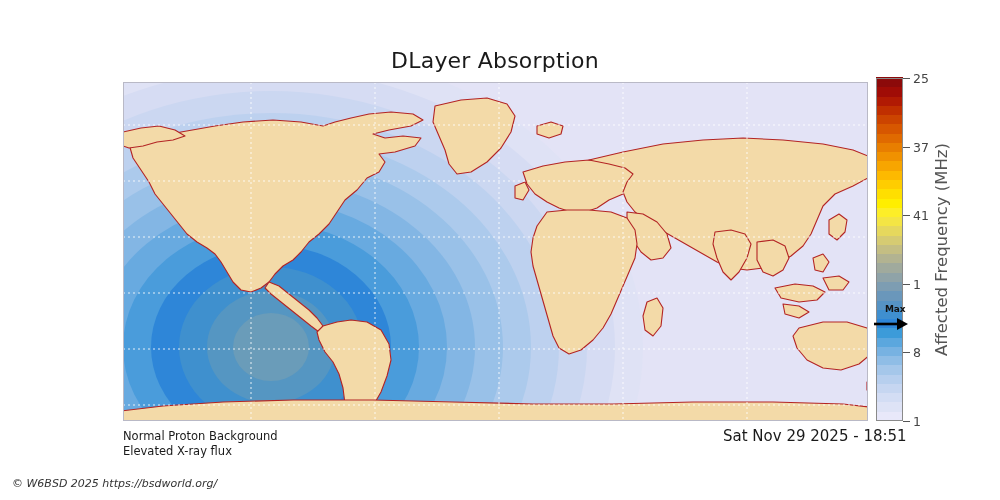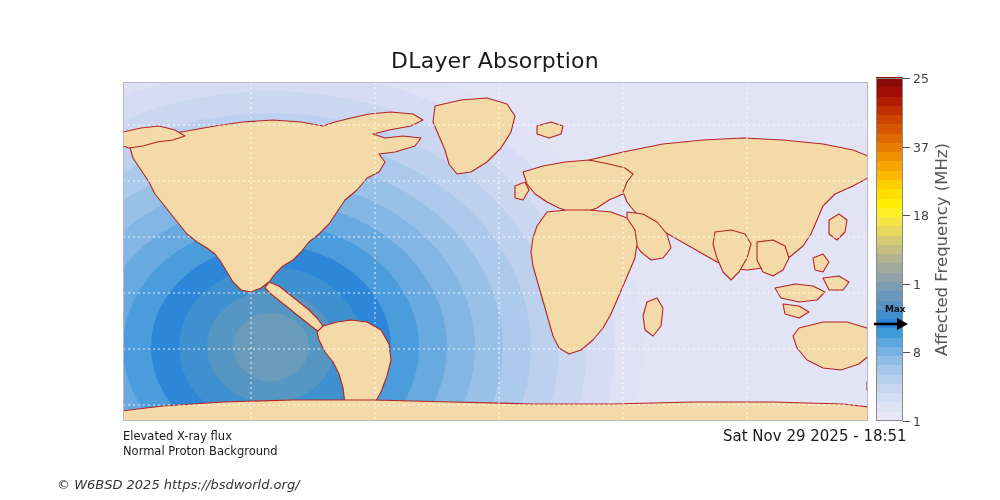--- a/index.html
+++ b/index.html
@@ -162,24 +162,23 @@
     left: 723px;
     top: 429px;
     font-size: 15px;
     color: #1a1a1a;
     line-height: 15px;
   }
   .footer {
     position: absolute;
     left: 12px;
     top: 477px;
-    font-size: 13px;
+    font-size: 11px;
     font-style: italic;
     color: #333;
-    margin-left: 45px;
   }
 </style>
 </head>
 <body>
 
 <div id="page">
 
   <div class="chart-title">DLayer Absorption</div>
 
   <div class="map-panel">
@@ -354,42 +353,42 @@
       </div>
     <div class="cbar-border"></div>
     <div id="cbar-ticks">
         <div class="cbar-tick" style="top: 343px;"></div>
         <div class="cbar-ticklabel" style="top: 343px;">1</div>
         <div class="cbar-tick" style="top: 274.4px;"></div>
         <div class="cbar-ticklabel" style="top: 274.4px;">8</div>
         <div class="cbar-tick" style="top: 205.8px;"></div>
         <div class="cbar-ticklabel" style="top: 205.8px;">1</div>
         <div class="cbar-tick" style="top: 137.2px;"></div>
-        <div class="cbar-ticklabel" style="top: 137.2px;">18</div>
+        <div class="cbar-ticklabel" style="top: 137.2px;">41</div>
         <div class="cbar-tick" style="top: 68.6px;"></div>
         <div class="cbar-ticklabel" style="top: 68.6px;">37</div>
         <div class="cbar-tick" style="top: 0px;"></div>
         <div class="cbar-ticklabel" style="top: 0px;">25</div>
       </div>
   </div>
 
   <div class="max-marker" style="top: 304.12px;">
     <div class="max-label">Max</div>
     <svg class="max-arrow" width="36" height="14" viewBox="0 0 36 14">
       <line x1="1" y1="7" x2="25" y2="7" stroke="#000" stroke-width="2.6"></line>
       <polygon points="24,1 35,7 24,13" fill="#000"></polygon>
     </svg>
   </div>
 
   <div class="cbar-axis-label">
     <span>Affected Frequency (MHz)</span>
   </div>
 
   <div class="ann-left">
+    <div>Normal Proton Background</div>
     <div>Elevated X-ray flux</div>
-    <div>Normal Proton Background</div>
   </div>
 
   <div class="ann-right">Sat Nov 29 2025 - 18:51</div>
 
   <div class="footer">© W6BSD 2025 https://bsdworld.org/</div>
 
 </div>
 
 </body></html>

